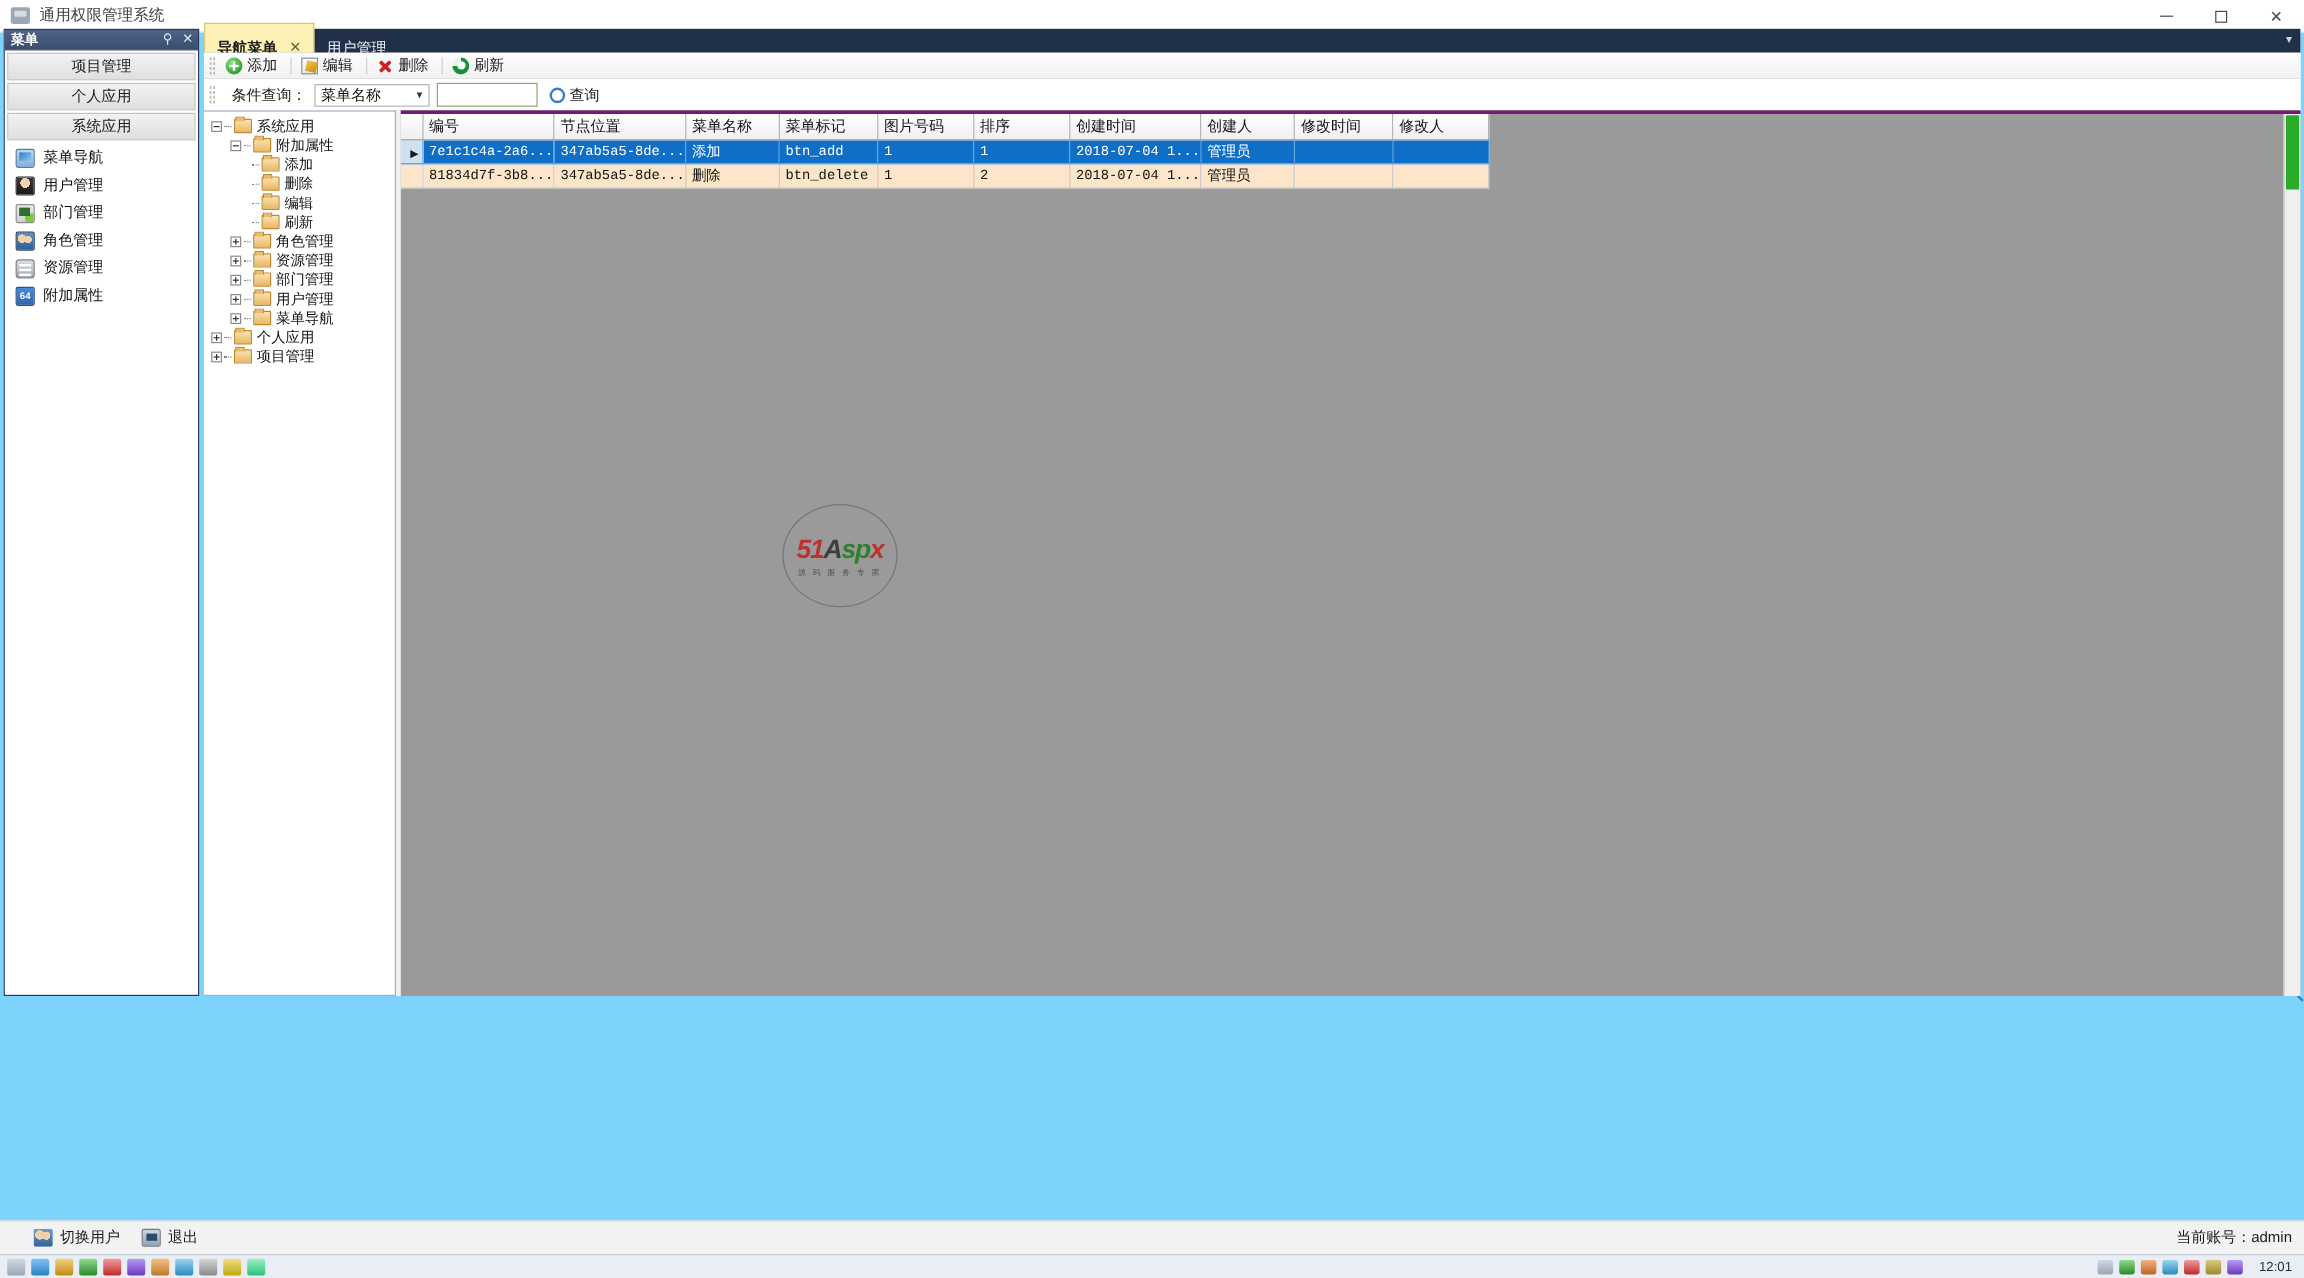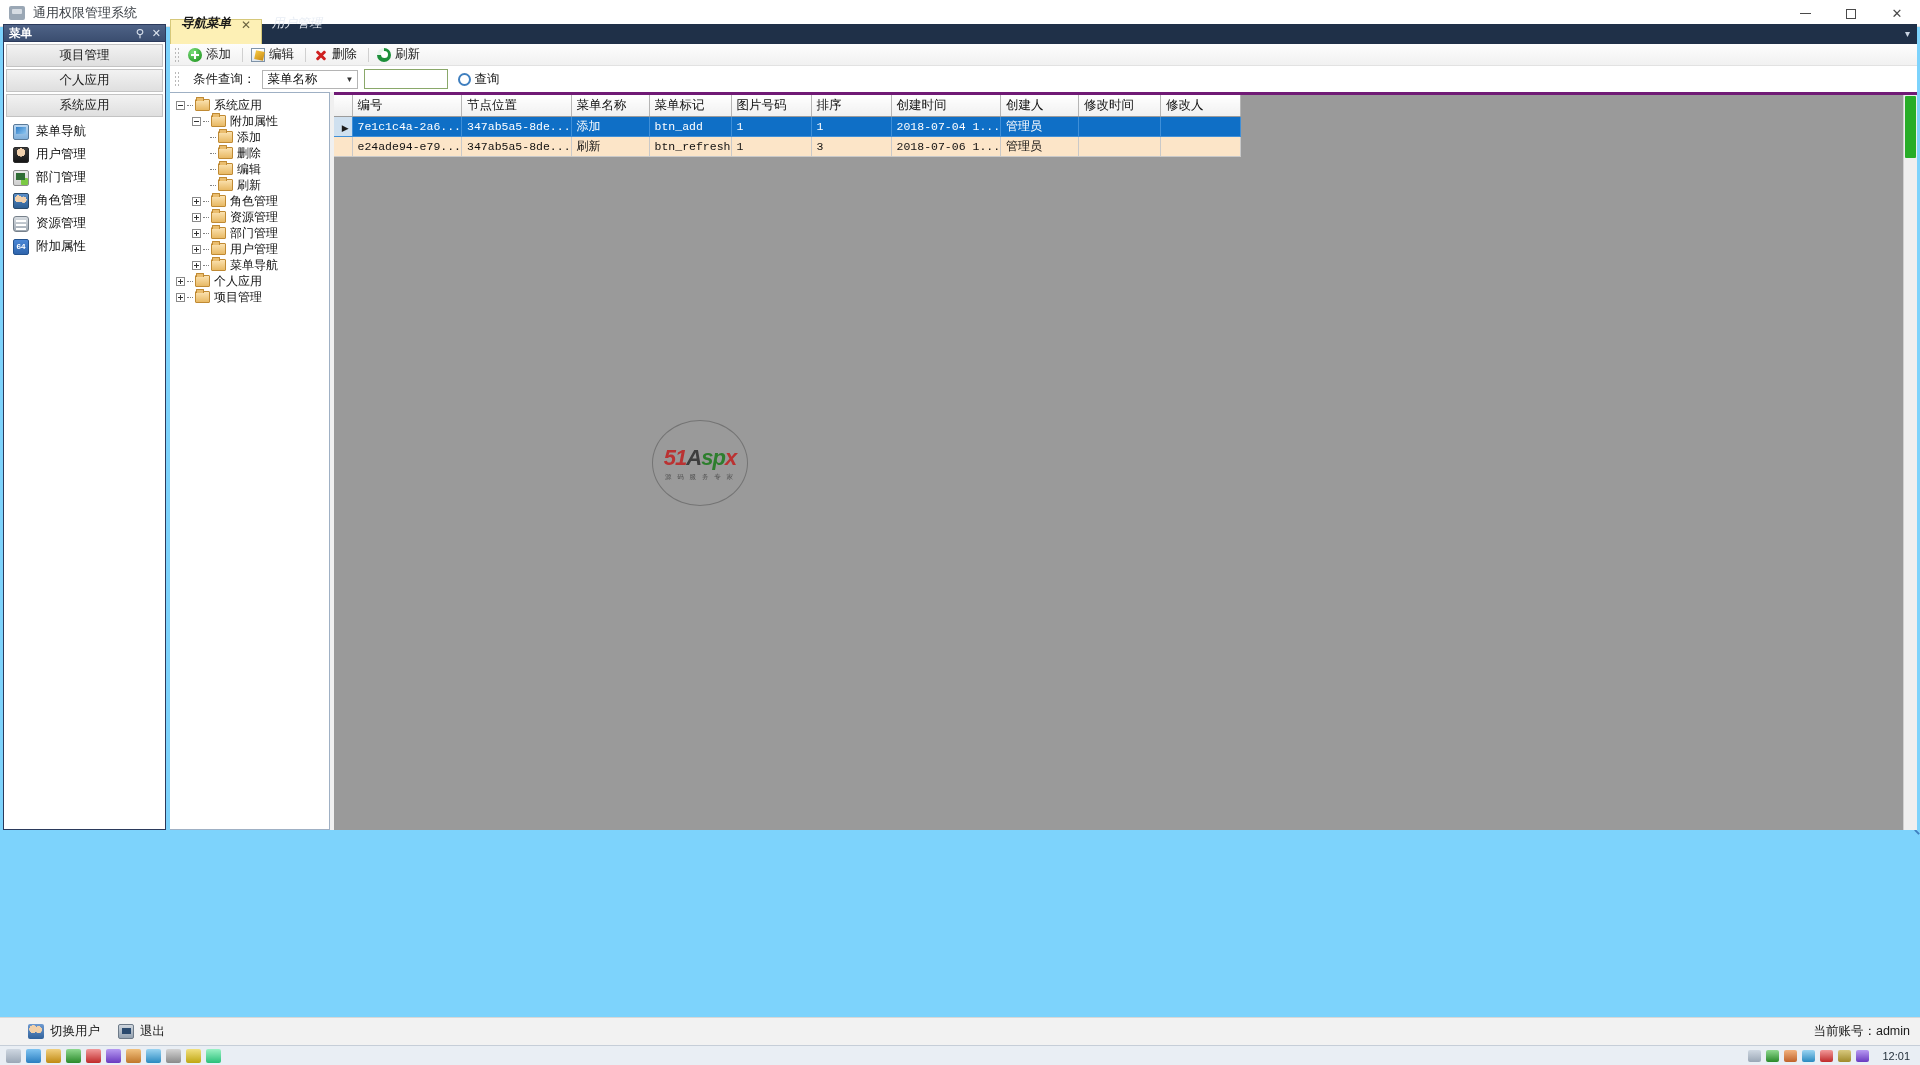--- a/index.html
+++ b/index.html
@@ -96,22 +96,22 @@
   
   .main {
     position: absolute; left: 170px; top: 24px; right: 3px; height: 806px;
     background: #ffffff;
   }
   .tabstrip {
     height: 20px; background: #1f3048; position: relative;
     display: flex; align-items: flex-end;
   }
   .tab {
-    height: 20px; padding: 12px 10px; display: flex; align-items: flex-end; gap: 10px;
-    color: #e9eef5; font-size: 12.5px; font-style: italic;
+    height: 20px; padding: 12px 10px; display: flex; align-items: flex-start; gap: 10px;
+    color: #e9eef5; font-size: 12.5px;
   }
   .tab.active {
     background: #fdf0b5;
     color: #1a1a1a; font-weight: bold;
     border-top: 1px solid #d6c87a; border-left: 1px solid #d6c87a; border-right: 1px solid #d6c87a;
   }
   .tab .tab-close { color: #8a8a6a; font-size: 12px; }
   .tab.active .tab-close { color: #6b6340; }
   .tabstrip .strip-caret {
     position: absolute; right: 7px; top: 4px; color: #c9d4e2; font-size: 10px;
@@ -506,27 +506,27 @@
                 <td class="mono">btn_add</td>
                 <td class="mono">1</td>
                 <td class="mono">1</td>
                 <td class="mono">2018-07-04 1...</td>
                 <td>管理员</td>
                 <td class="mono"></td>
                 <td class="mono"></td>
               </tr>
               <tr class="row-even">
                 <td class="rowhdr"></td>
-                <td class="mono">e24ade94-e79...</td>
+                <td class="mono">81834d7f-3b8...</td>
                 <td class="mono">347ab5a5-8de...</td>
-                <td>刷新</td>
-                <td class="mono">btn_refresh</td>
+                <td>删除</td>
+                <td class="mono">btn_delete</td>
                 <td class="mono">1</td>
-                <td class="mono">3</td>
-                <td class="mono">2018-07-06 1...</td>
+                <td class="mono">2</td>
+                <td class="mono">2018-07-04 1...</td>
                 <td>管理员</td>
                 <td class="mono"></td>
                 <td class="mono"></td>
               </tr>
             </tbody>
           </table>
 
           <div class="watermark">
             <div class="wm-main"><span style="color:#c02020">51</span><span style="color:#2d2d2d">A</span><span style="color:#1a7a1a">sp</span><span style="color:#c02020">x</span></div>
             <div class="wm-sub">源 码 服 务 专 家</div>

